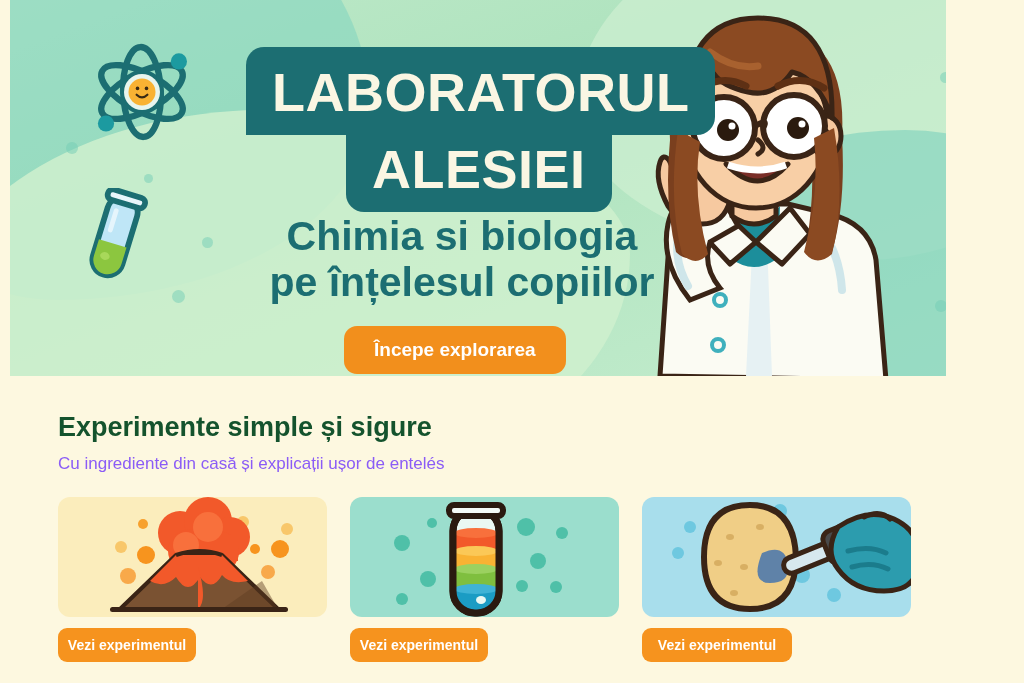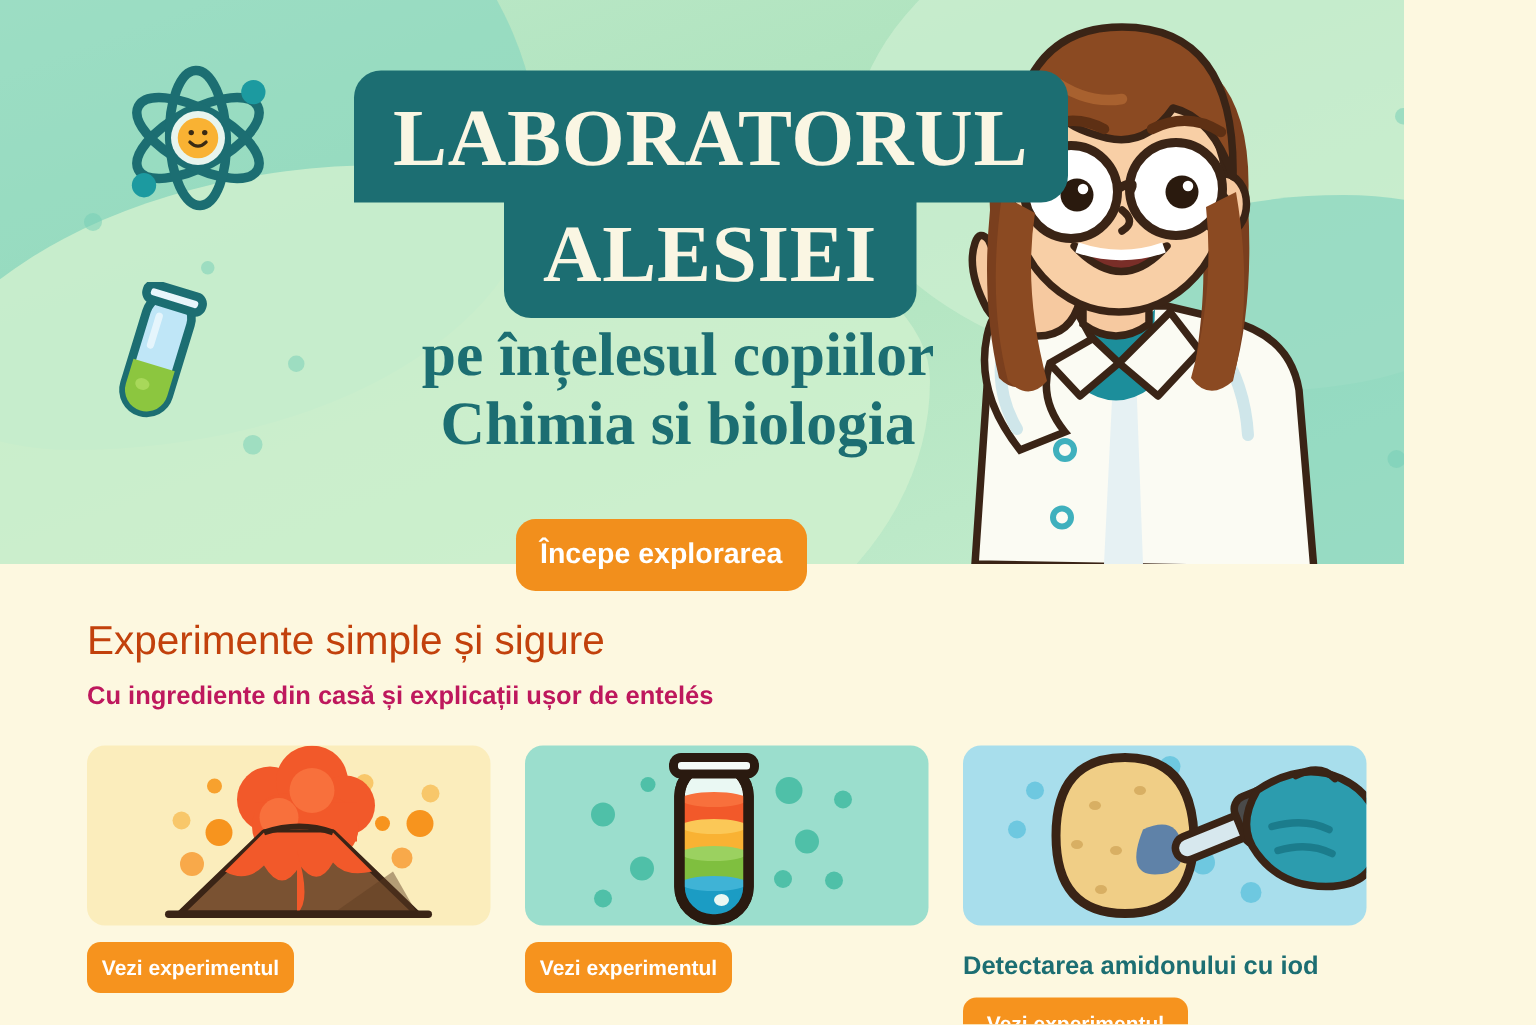--- a/index.html
+++ b/index.html
@@ -7,24 +7,23 @@
   html, body {
     width: 1024px; height: 683px;
     overflow: hidden;
     font-family: "Liberation Sans", sans-serif;
     background: #FDF8E0;
   }
   .page { position: relative; width: 1024px; height: 683px; overflow: hidden; background: #FDF8E0; }
 
   
   .hero {
-    position: absolute; left: 0; top: 0; width: 936px; height: 376px;
+    position: absolute; left: 10px; top: 0; width: 936px; height: 376px;
     background: linear-gradient(160deg, #BFE9C9 0%, #AEE3BE 40%, #C3ECCD 100%);
     overflow: hidden;
-    font-family: Liberation Serif, serif;
   }
   .blob { position: absolute; border-radius: 50%; }
   .blob-a {
     left: -160px; top: -120px; width: 520px; height: 420px;
     background: #7FD3C0; opacity: .55;
     border-radius: 55% 45% 60% 40% / 50% 55% 45% 50%;
   }
   .blob-b {
     left: -80px; top: 110px; width: 700px; height: 360px;
     background: #CFF0CE; opacity: .85;
@@ -67,41 +66,41 @@
     position: relative; top: -3px;
   }
 
   .subtitle {
     position: absolute; left: 222px; top: 214px; width: 460px; z-index: 5;
     color: #1C6E72; font-size: 41px; line-height: 1.12;
     font-weight: 700; text-align: center;
   }
 
   .cta {
-    position: absolute; left: 344px; top: 346px; z-index: 6;
+    position: absolute; left: 344px; top: 326px; z-index: 6;
     background: #F28F1C; color: #FFFFFF;
     border: none; border-radius: 13px;
-    padding: 13px 16px;
+    padding: 13px 30px;
     font-family: "Liberation Sans", sans-serif;
     font-size: 19px; font-weight: 700;
     cursor: pointer;
   }
 
   
   .character { position: absolute; right: -4px; top: 0; width: 400px; height: 376px; z-index: 4; }
 
   
   .section { position: absolute; left: 0; top: 376px; width: 1024px; }
   .section-title {
     position: absolute; left: 58px; top: 36px;
-    color: #c2410c; font-size: 27px; font-weight: 400;
+    color: #14532d; font-size: 27px; font-weight: 700;
   }
   .section-sub {
     position: absolute; left: 58px; top: 78px;
-    color: #be185d; font-size: 17px; font-weight: 700;
+    color: #8b5cf6; font-size: 17px; font-weight: 400;
   }
 
   .cards { position: absolute; left: 58px; top: 121px; display: flex; gap: 23px; }
   .card { width: 269px; }
   .card-media {
     width: 269px; height: 120px; border-radius: 12px; overflow: hidden;
     position: relative;
   }
   .card-title {
     margin-top: 17px; color: #1C6E72; font-size: 17px; font-weight: 700;
@@ -217,22 +216,22 @@
       <path d="M128 130 q-10 70 4 124 q14 14 26 0 q-16 -60 -8 -112 z" fill="#8B4A22"></path>
       <path d="M284 128 q12 70 -2 126 q-16 14 -28 -2 q16 -58 10 -114 z" fill="#8B4A22"></path>
     </svg>
 
     <div class="title-wrap">
       <div class="title-badge badge1">LABORATORUL</div>
       <div class="title-badge badge2">ALESIEI</div>
     </div>
 
     <div class="subtitle">
+      <div>Chimia si biologia</div>
       <div>pe înțelesul copiilor</div>
-      <div>Chimia si biologia</div>
     </div>
   </div>
 
   <button class="cta">Începe explorarea</button>
 
   <div class="section">
     <div class="section-title">Experimente simple și sigure</div>
     <div class="section-sub">Cu ingrediente din casă și explicații ușor de entelés</div>
 
     <div class="cards">
@@ -340,19 +339,18 @@
               <rect x="186" y="42" width="30" height="34" rx="9" fill="#4A4A4A" stroke="#3A2416" stroke-width="5"></rect>
               <rect x="214" y="48" width="26" height="22" rx="8" fill="#2E8C9E" stroke="#3A2416" stroke-width="5"></rect>
             </g>
 
             <path d="M196 30 q30 -20 56 -8 q30 14 24 48 q-4 24 -34 24 q-30 0 -46 -22 q-14 -18 0 -42 z" fill="#2C9CAE" stroke="#3A2416" stroke-width="5"></path>
             <path d="M206 54 q22 -6 38 2" stroke="#1B7C8C" stroke-width="5" fill="none" stroke-linecap="round"></path>
             <path d="M210 70 q20 -6 36 2" stroke="#1B7C8C" stroke-width="5" fill="none" stroke-linecap="round"></path>
             <path d="M222 20 q16 -8 26 2" stroke="#3A2416" stroke-width="5" fill="none" stroke-linecap="round"></path>
           </svg>
         </div>
-        <div class="card-title">Detectarea amidonului cu iod</div>
         <button class="card-btn wide">Vezi experimentul</button>
       </div>
 
     </div>
   </div>
 </div>
 
 </body></html>

